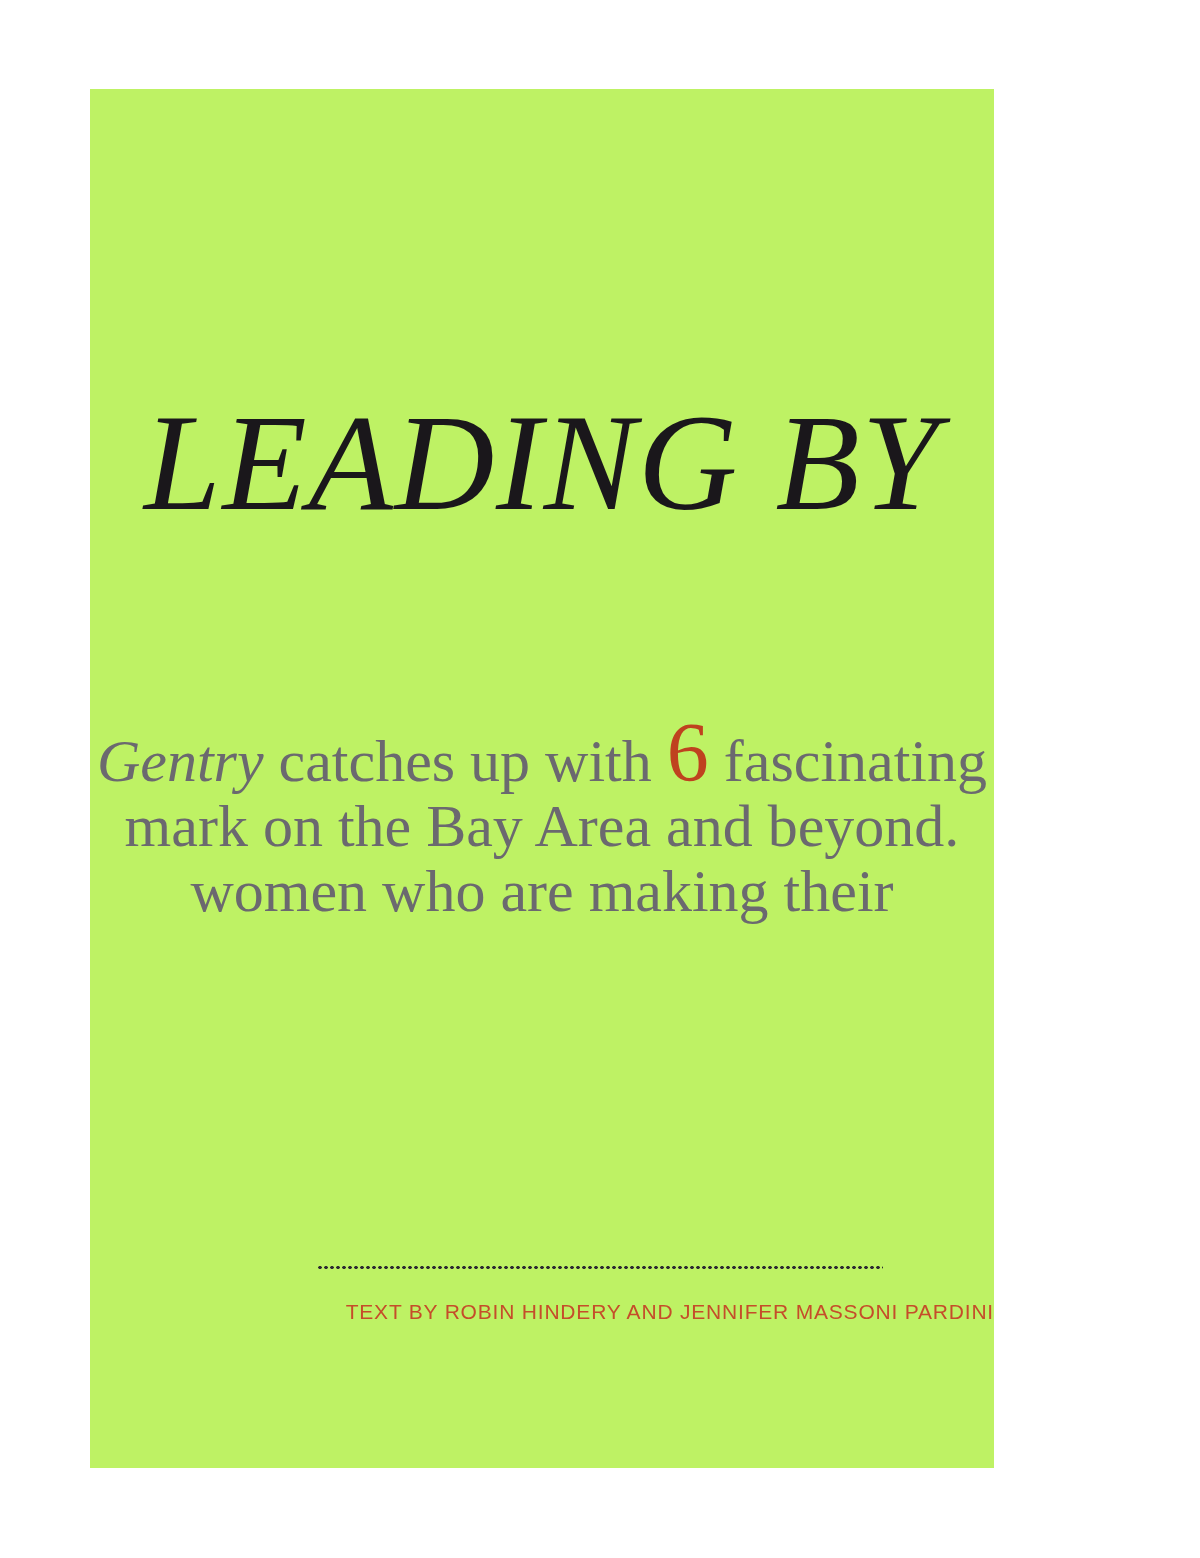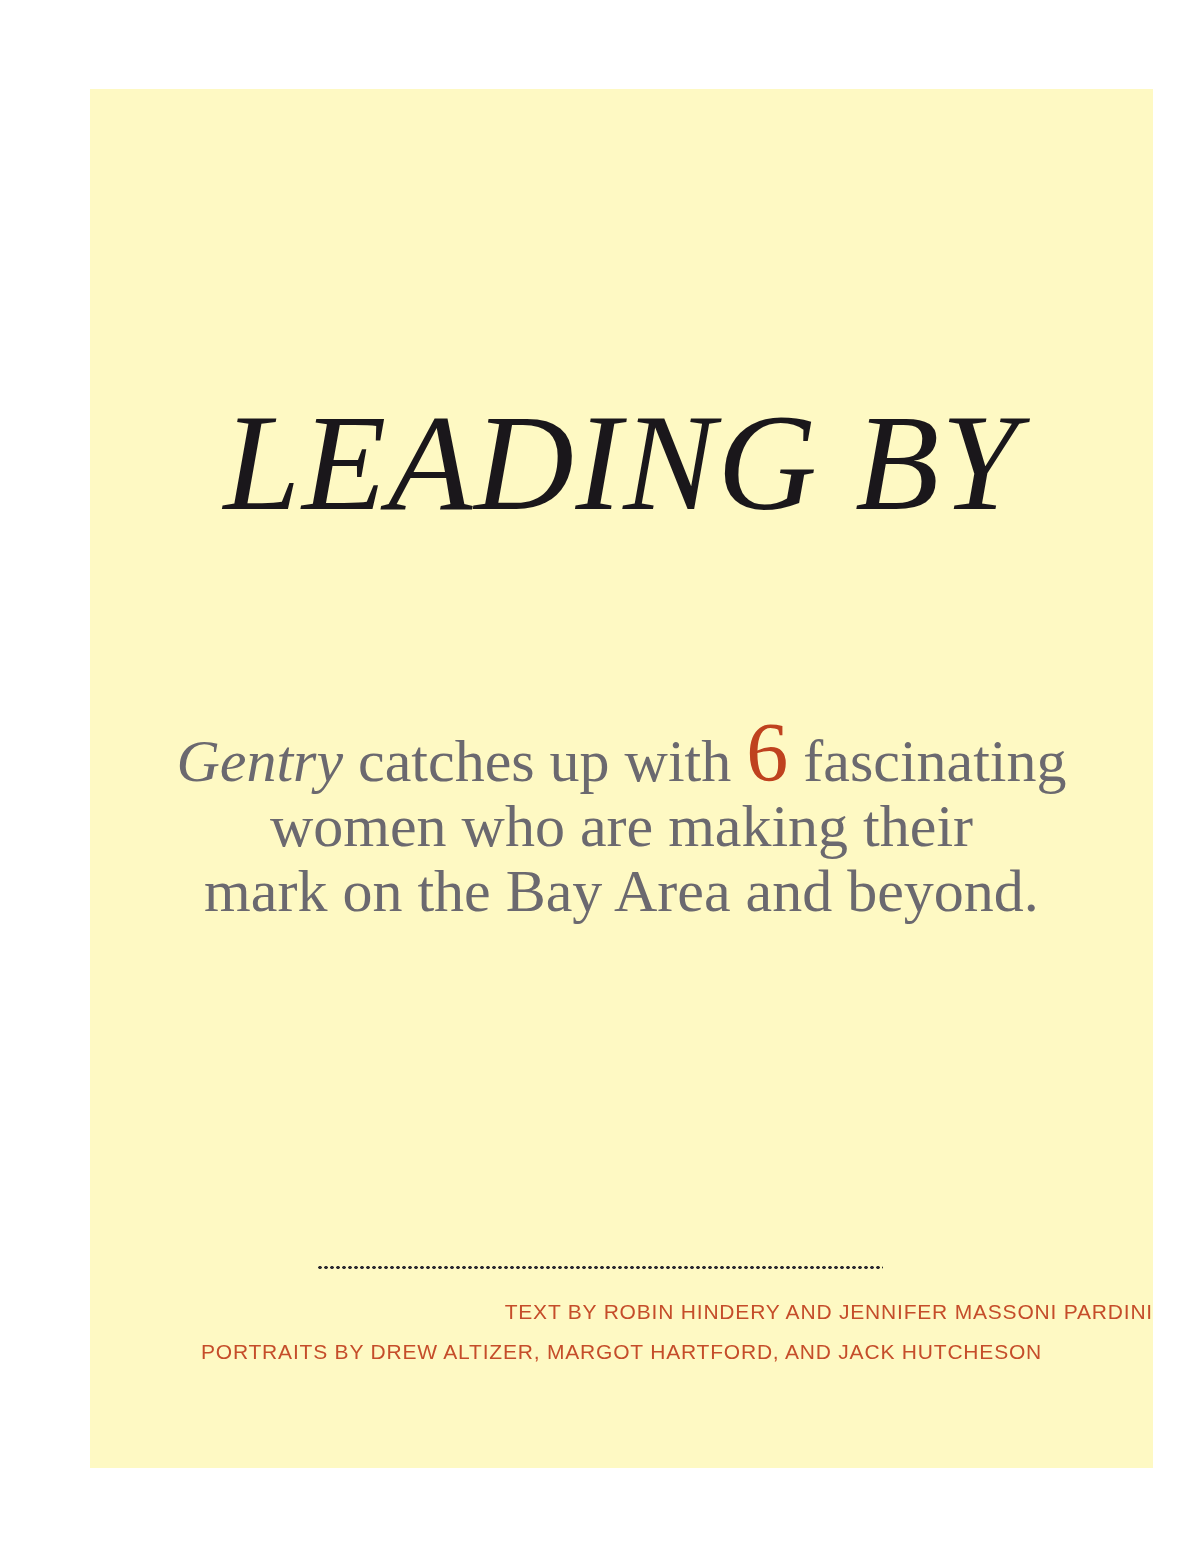--- a/index.html
+++ b/index.html
@@ -11,22 +11,22 @@
     overflow: hidden;
   }
   .page {
     position: absolute; left: 0; top: 0;
     width: 1200px; height: 1558px;
     background: #ffffff;
   }
   .panel {
     position: absolute;
     left: 90px; top: 89px;
-    width: 1063px; height: 1379px;
-    background: #fef9c3;
+    width: 904px; height: 1379px;
+    background: #bef264;
   }
   .headline-line {
     position: absolute;
     left: 0; width: 100%;
     text-align: center;
     color: #1a171b;
     line-height: 1;
     white-space: nowrap;
   }
   .hl-fit { display: inline-block; white-space: nowrap; }
@@ -82,23 +82,22 @@
 <body>
 
 <div class="page">
   <section class="panel">
 
     <h1 class="headline-line headline-top"><span class="hl-fit" style="letter-spacing: 1.77812px;">LEADING BY</span></h1>
 
 
     <div class="deck">
       <div class="deck-line"><span class="mag-name">Gentry</span><span> catches up with </span><span class="big-number">6</span><span> fascinating</span></div>
+      <div class="deck-line">mark on the Bay Area and beyond.</div>
       <div class="deck-line">women who are making their</div>
-      <div class="deck-line">mark on the Bay Area and beyond.</div>
     </div>
 
     <div class="dotted-divider"></div>
 
     <div class="credit-line credit-1">TEXT BY ROBIN HINDERY AND JENNIFER MASSONI PARDINI</div>
-    <div class="credit-line credit-2">PORTRAITS BY DREW ALTIZER, MARGOT HARTFORD, AND JACK HUTCHESON</div>
 
   </section>
 </div>
 
 </body></html>

